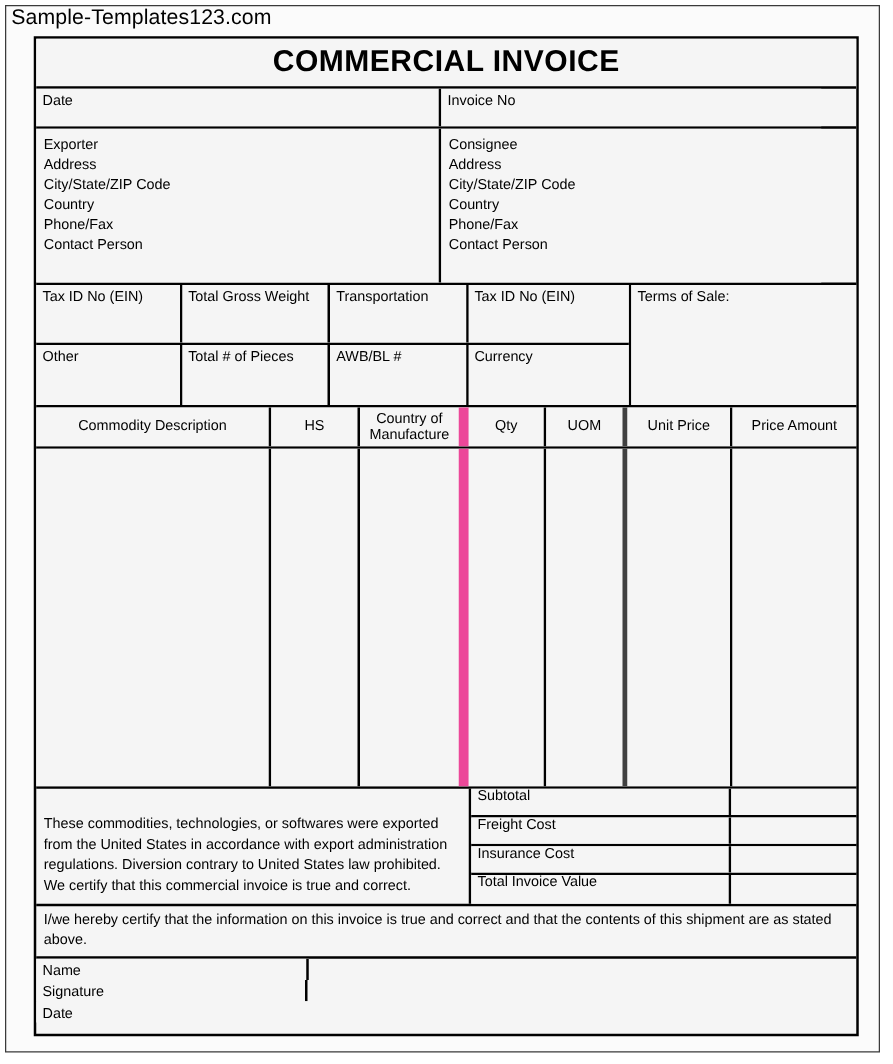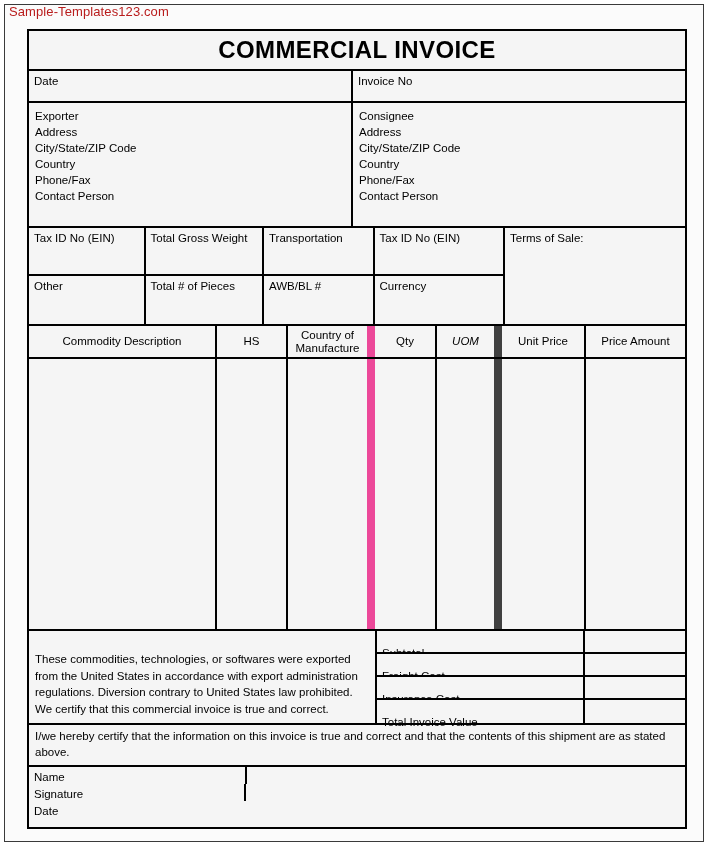--- a/index.html
+++ b/index.html
@@ -30,23 +30,23 @@
     width: 700px;
     height: 838px;
     box-sizing: border-box;
     border: 1px solid #3a3a3a;
     background: #fbfbfb;
   }
   .watermark {
     position: absolute;
     left: 9px;
     top: 4px;
-    font-size: 13px;
+    font-size: 17px;
     letter-spacing: 0.1px;
-    color: #b91c1c;
+    color: #000000;
     white-space: nowrap;
   }
 
   
   .invoice {
     position: absolute;
     left: 27px;
     top: 29px;
     width: 660px;
     box-sizing: border-box;
@@ -157,21 +157,21 @@
   .items-body {
     display: flex;
     box-sizing: border-box;
     border-bottom: 2px solid #000;
     height: 272px;
   }
   .col-desc  { width: 188px; border-right: 2px solid #000; }
   .col-hs    { width: 71px;  border-right: 2px solid #000; }
   .col-coo   { width: 87px;  border-right: 8px solid #ec4899; }
   .col-qty   { width: 62px;  border-right: 2px solid #000; }
-  .col-uom   { width: 65px;  border-right: 8px solid #404040; font-style: italic; }
+  .col-uom   { width: 65px;  border-right: 4px solid #404040; }
   .col-price { width: 84px;  border-right: 2px solid #000; }
   .col-total { width: 99px; }
 
   
   .decl-wrap {
     display: flex;
     box-sizing: border-box;
     border-bottom: 2px solid #000;
   }
   .decl-text {
@@ -194,21 +194,21 @@
   .tot-row.bordered { border-bottom: 2px solid #000; }
   .tot-label {
     width: 208px;
     box-sizing: border-box;
     border-right: 2px solid #000;
   }
   .tot-value {
     width: 100px;
     box-sizing: border-box;
   }
-  .tot-label .lbl { padding-top: 16px; }
+  .tot-label .lbl { padding-top: 0; }
 
   
   .certify {
     box-sizing: border-box;
     border-bottom: 2px solid #000;
     padding: 4px 8px 5px 6px;
     font-size: 11.5px;
     line-height: 15.5px;
   }
 

